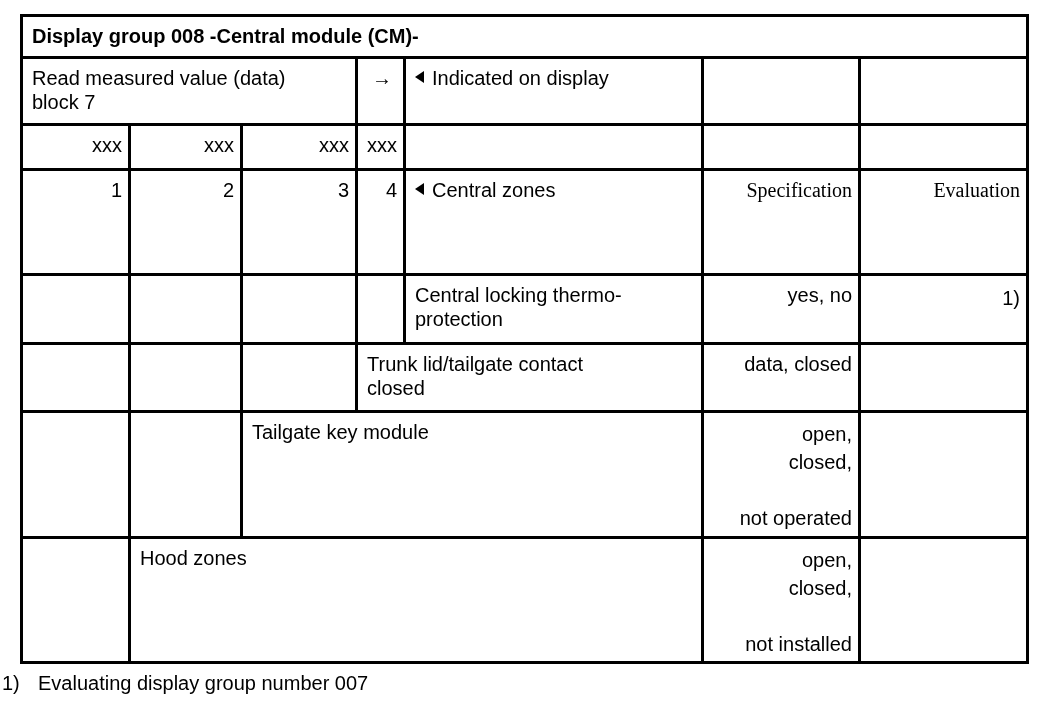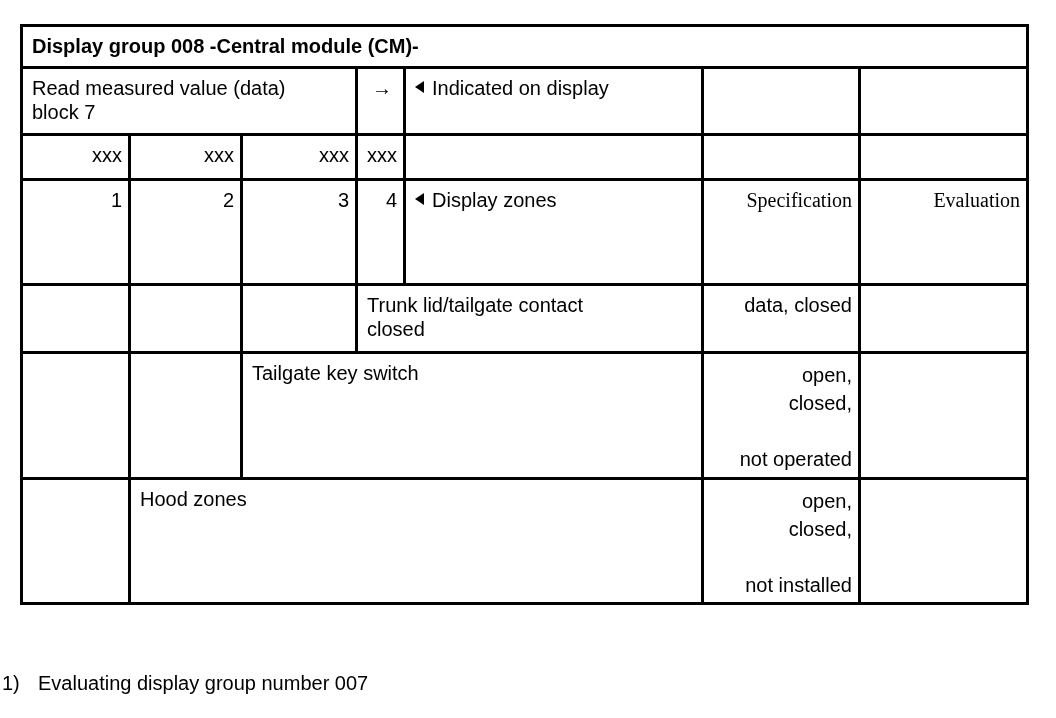--- a/index.html
+++ b/index.html
@@ -7,21 +7,21 @@
     position: relative;
     width: 1056px;
     height: 718px;
     background: #ffffff;
     color: #000000;
     font-family: "Liberation Sans", sans-serif;
   }
   table.dg {
     position: absolute;
     left: 20px;
-    top: 24px;
+    top: 14px;
     width: 1006px;
     border-collapse: collapse;
     table-layout: fixed;
     border-radius: 28px;
   }
   table.dg td {
     border: 3px solid #000;
     vertical-align: top;
     padding: 7px 6px 0 9px;
     font-size: 20px;
@@ -104,40 +104,50 @@
       <td></td>
       <td></td>
       <td></td>
     </tr>
 
     <tr class="r-zones">
       <td class="c num">1</td>
       <td class="c num">2</td>
       <td class="c num">3</td>
       <td class="c num">4</td>
-      <td class="bottom"><span class="tri"></span><span>Display zones</span></td>
+      <td class="bottom"><span class="tri"></span><span>Central zones</span></td>
       <td class="c hdr">Specification</td>
       <td class="c hdr">Evaluation</td>
     </tr>
 
+    <tr class="r-data1">
+      <td></td>
+      <td></td>
+      <td></td>
+      <td></td>
+      <td class="pre">Central locking thermo-
+protection</td>
+      <td class="c">yes, no</td>
+      <td class="c" style="padding-top:10px">1)</td>
+    </tr>
 
     <tr class="r-data2">
       <td></td>
       <td></td>
       <td></td>
       <td colspan="2" class="pre">Trunk lid/tailgate contact
 closed</td>
       <td class="c">data, closed</td>
       <td></td>
     </tr>
 
     <tr class="r-data3">
       <td></td>
       <td></td>
-      <td colspan="3">Tailgate key switch</td>
+      <td colspan="3">Tailgate key module</td>
       <td class="c">
         <div class="spec-line">open,</div>
         <div class="spec-line">closed,</div>
         <div class="spec-line"></div>
         <div class="spec-line">not operated</div>
       </td>
       <td></td>
     </tr>
 
     <tr class="r-data4">

